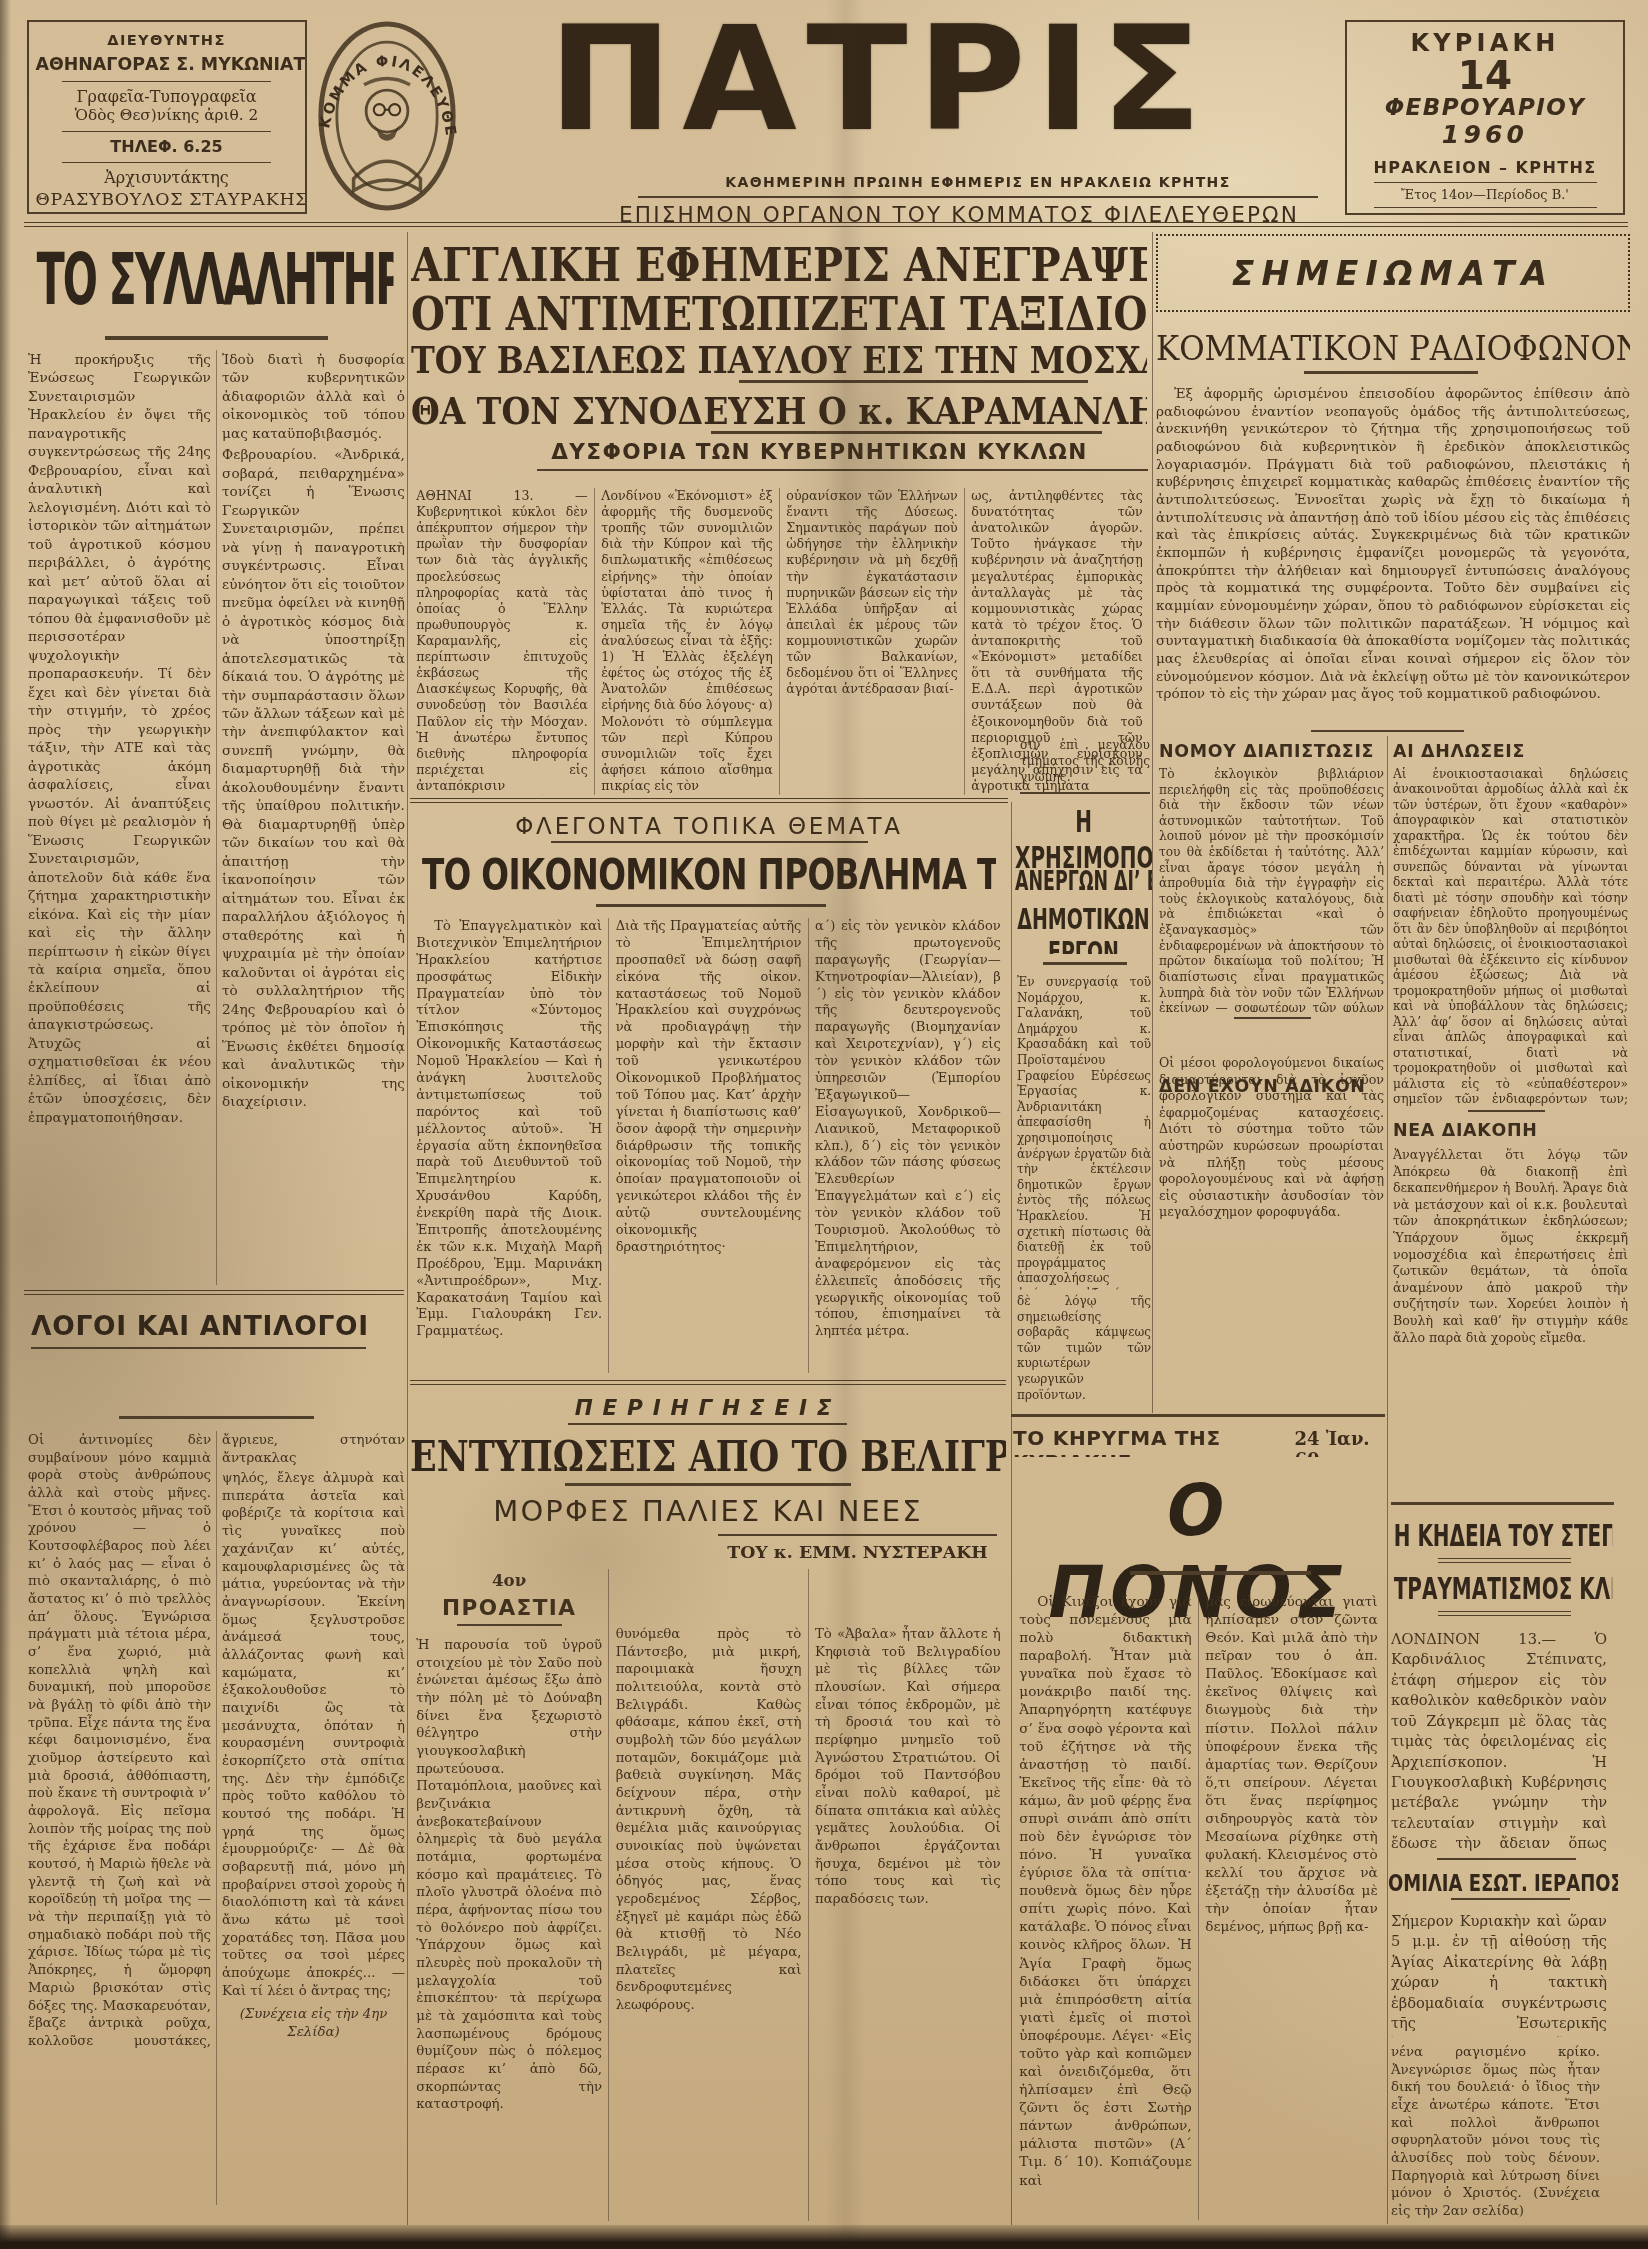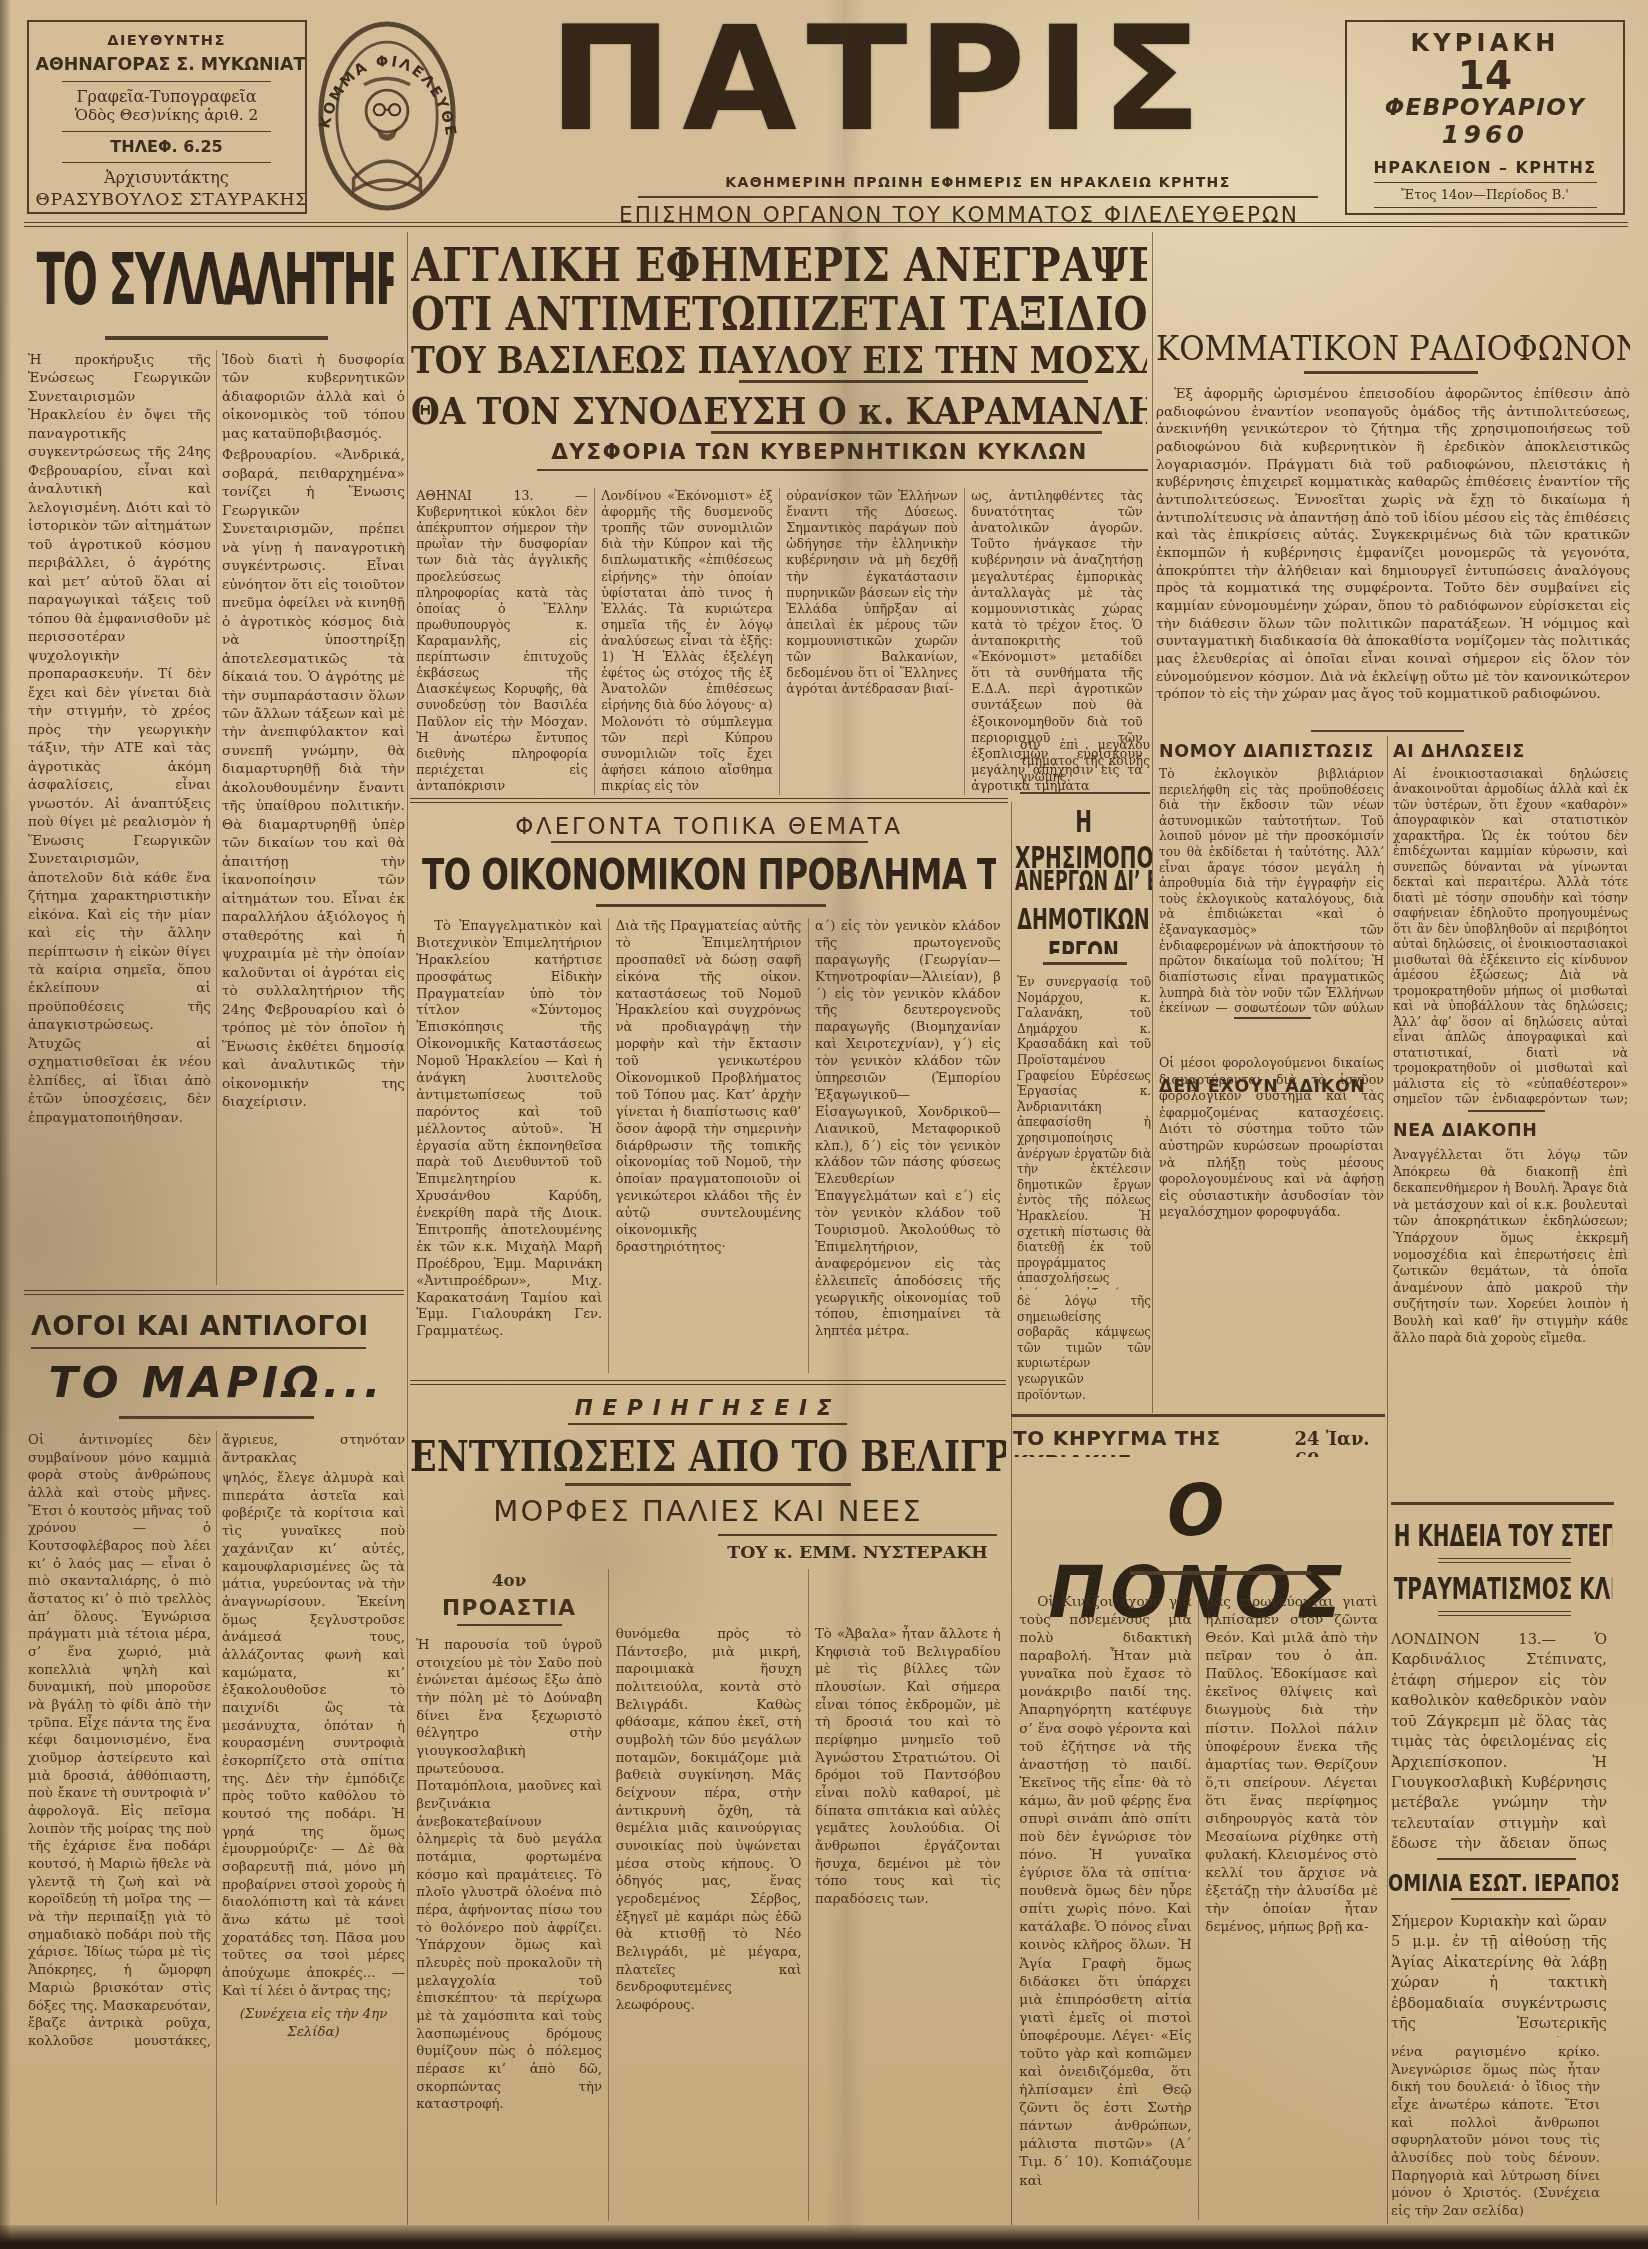--- a/index.html
+++ b/index.html
@@ -107,20 +107,23 @@
   <div class="abs sans ctr" style="left:488px;top:439px;width:663px;font-weight:bold;font-size:21.6px;letter-spacing:1.4px;color:#3c2d1c;">ΔΥΣΦΟΡΙΑ ΤΩΝ ΚΥΒΕΡΝΗΤΙΚΩΝ ΚΥΚΛΩΝ</div>
   <div class="abs rule" style="left:537px;top:469px;width:611px;height:2.1px;"></div>
 
   <div class="abs flexrow just body-t" style="left:410px;top:488px;width:739px;height:307px;font-size:12.6px;line-height:1.28;">
     <div class="fcol">ΑΘΗΝΑΙ 13. —Κυβερνητικοὶ κύκλοι δὲν ἀπέκρυπτον σήμερον τὴν πρωῒαν τὴν δυσφορίαν των διὰ τὰς ἀγγλικῆς προελεύσεως πληροφορίας κατὰ τὰς ὁποίας ὁ Ἕλλην πρωθυπουργὸς κ. Καραμανλῆς, εἰς περίπτωσιν ἐπιτυχοῦς ἐκβάσεως τῆς Διασκέψεως Κορυφῆς, θὰ συνοδεύσῃ τὸν Βασιλέα Παῦλον εἰς τὴν Μόσχαν. Ἡ ἀνωτέρω ἔντυπος διεθνὴς πληροφορία περιέχεται εἰς ἀνταπόκρισιν δημοσιευομένην εἰς τὴν ἔγκυρον ἐπιθεώρησιν τοῦ</div>
     <div class="fcol">Λονδίνου «Ἐκόνομιστ» ἐξ ἀφορμῆς τῆς δυσμενοῦς τροπῆς τῶν συνομιλιῶν διὰ τὴν Κύπρον καὶ τῆς διπλωματικῆς «ἐπιθέσεως εἰρήνης» τὴν ὁποίαν ὑφίσταται ἀπὸ τινος ἡ Ἑλλάς. Τὰ κυριώτερα σημεῖα τῆς ἐν λόγῳ ἀναλύσεως εἶναι τὰ ἑξῆς: 1) Ἡ Ἑλλὰς ἐξελέγη ἐφέτος ὡς στόχος τῆς ἐξ Ἀνατολῶν ἐπιθέσεως εἰρήνης διὰ δύο λόγους· α) Μολονότι τὸ σύμπλεγμα τῶν περὶ Κύπρου συνομιλιῶν τοῖς ἔχει ἀφήσει κάποιο αἴσθημα πικρίας εἰς τὸν</div>
     <div class="fcol">οὐρανίσκον τῶν Ἑλλήνων ἔναντι τῆς Δύσεως. Σημαντικὸς παράγων ποὺ ὡδήγησε τὴν ἑλληνικὴν κυβέρνησιν νὰ μὴ δεχθῇ τὴν ἐγκατάστασιν πυρηνικῶν βάσεων εἰς τὴν Ἑλλάδα ὑπῆρξαν αἱ ἀπειλαὶ ἐκ μέρους τῶν κομμουνιστικῶν χωρῶν τῶν Βαλκανίων, δεδομένου ὅτι οἱ Ἕλληνες ἀγρόται ἀντέδρασαν βιαί-</div>
     <div class="fcol">ως, ἀντιληφθέντες τὰς δυνατότητας τῶν ἀνατολικῶν ἀγορῶν. Τοῦτο ἠνάγκασε τὴν κυβέρνησιν νὰ ἀναζητήσῃ μεγαλυτέρας ἐμπορικὰς ἀνταλλαγὰς μὲ τὰς κομμουνιστικὰς χώρας κατὰ τὸ τρέχον ἔτος. Ὁ ἀνταποκριτὴς τοῦ «Ἐκόνομιστ» μεταδίδει ὅτι τὰ συνθήματα τῆς Ε.Δ.Α. περὶ ἀγροτικῶν συντάξεων ποὺ θὰ ἐξοικονομηθοῦν διὰ τοῦ περιορισμοῦ τῶν ἐξοπλισμῶν εὑρίσκουν μεγάλην ἀπήχησιν εἰς τὰ ἀγροτικὰ τμήματα</div>
   </div>
 
+  <div class="abs" style="left:1156px;top:234px;width:474px;height:78px;border:2.8px dotted #42331f;display:flex;align-items:center;justify-content:center;">
+    <div class="sans" style="font-weight:bold;font-style:italic;font-size:33px;letter-spacing:7px;color:#3a2c1b;">ΣΗΜΕΙΩΜΑΤΑ</div>
+  </div>
   <div class="abs hl ctr" style="left:1156px;top:328px;width:474px;font-size:31px;font-weight:normal;transform:scaleY(1.1);transform-origin:top;color:#38291a;">ΚΟΜΜΑΤΙΚΟΝ ΡΑΔΙΟΦΩΝΟΝ</div>
   <div class="abs rule" style="left:1304px;top:371px;width:174px;height:2.8px;"></div>
   <div class="abs just body-t indent" style="left:1156px;top:385px;width:474px;height:340px;font-size:13.6px;line-height:1.3;">Ἐξ ἀφορμῆς ὡρισμένου ἐπεισοδίου ἀφορῶντος ἐπίθεσιν ἀπὸ ραδιοφώνου ἐναντίον νεοπαγοῦς ὁμάδος τῆς ἀντιπολιτεύσεως, ἀνεκινήθη γενικώτερον τὸ ζήτημα τῆς χρησιμοποιήσεως τοῦ ραδιοφώνου διὰ κυβερνητικὸν ἢ ἐρεδικὸν ἀποκλειστικῶς λογαριασμόν. Πράγματι διὰ τοῦ ραδιοφώνου, πλειστάκις ἡ κυβέρνησις ἐπιχειρεῖ κομματικὰς καθαρῶς ἐπιθέσεις ἐναντίον τῆς ἀντιπολιτεύσεως. Ἐννοεῖται χωρὶς νὰ ἔχῃ τὸ δικαίωμα ἡ ἀντιπολίτευσις νὰ ἀπαντήσῃ ἀπὸ τοῦ ἰδίου μέσου εἰς τὰς ἐπιθέσεις καὶ τὰς ἐπικρίσεις αὐτάς. Συγκεκριμένως διὰ τῶν κρατικῶν ἐκπομπῶν ἡ κυβέρνησις ἐμφανίζει μονομερῶς τὰ γεγονότα, ἀποκρύπτει τὴν ἀλήθειαν καὶ δημιουργεῖ ἐντυπώσεις ἀναλόγους πρὸς τὰ κομματικά της συμφέροντα. Τοῦτο δὲν συμβαίνει εἰς καμμίαν εὐνομουμένην χώραν, ὅπου τὸ ραδιόφωνον εὑρίσκεται εἰς τὴν διάθεσιν ὅλων τῶν πολιτικῶν παρατάξεων. Ἡ νόμιμος καὶ συνταγματικὴ διαδικασία θὰ ἀποκαθίστα νομίζομεν τὰς πολιτικάς μας ἐλευθερίας αἱ ὁποῖαι εἶναι κοιναὶ σήμερον εἰς ὅλον τὸν εὐνομούμενον κόσμον. Διὰ νὰ ἐκλείψῃ οὕτω μὲ τὸν κανονικώτερον τρόπον τὸ εἰς τὴν χώραν μας ἄγος τοῦ κομματικοῦ ραδιοφώνου.</div>
   <div class="abs rule" style="left:1311px;top:730px;width:153px;height:2.1px;"></div>
 
   <div class="abs sans" style="left:1159px;top:741px;width:225px;font-weight:bold;font-size:17.4px;letter-spacing:0.7px;">ΝΟΜΟΥ ΔΙΑΠΙΣΤΩΣΙΣ</div>
   <div class="abs just body-t" style="left:1159px;top:767px;width:225px;height:245px;font-size:12.2px;line-height:1.28;">Τὸ ἐκλογικὸν βιβλιάριον περιελήφθη εἰς τὰς προϋποθέσεις διὰ τὴν ἔκδοσιν τῶν νέων ἀστυνομικῶν ταὐτοτήτων. Τοῦ λοιποῦ μόνον μὲ τὴν προσκόμισίν του θὰ ἐκδίδεται ἡ ταὐτότης. Ἀλλ’ εἶναι ἄραγε τόσον μεγάλη ἡ ἀπροθυμία διὰ τὴν ἐγγραφὴν εἰς τοὺς ἐκλογικοὺς καταλόγους, διὰ νὰ ἐπιδιώκεται «καὶ ὁ ἐξαναγκασμὸς» τῶν ἐνδιαφερομένων νὰ ἀποκτήσουν τὸ πρῶτον δικαίωμα τοῦ πολίτου; Ἡ διαπίστωσις εἶναι πραγματικῶς λυπηρὰ διὰ τὸν νοῦν τῶν Ἑλλήνων ἐκείνων — σοφωτέρων τῶν φύλων — ποὺ κατέχονται ἀκόμη ἀπὸ τὴν ἐκλογικὴν αὐτὴν ἀπροθυμίαν.</div>
   <div class="abs rule" style="left:1234px;top:1017px;width:77px;height:2.1px;"></div>
   <div class="abs sans" style="left:1159px;top:1028px;width:225px;font-weight:bold;font-size:17.4px;letter-spacing:0.7px;margin-top:48px;">ΔΕΝ ΕΧΟΥΝ ΑΔΙΚΟΝ</div>
   <div class="abs just body-t" style="left:1159px;top:1055px;width:225px;height:346px;font-size:12.6px;line-height:1.32;">Οἱ μέσοι φορολογούμενοι δικαίως διαμαρτύρονται διὰ τὸ ἰσχῦον φορολογικὸν σύστημα καὶ τὰς ἐφαρμοζομένας κατασχέσεις. Διότι τὸ σύστημα τοῦτο τῶν αὐστηρῶν κυρώσεων προωρίσται νὰ πλήξῃ τοὺς μέσους φορολογουμένους καὶ νὰ ἀφήσῃ εἰς οὐσιαστικὴν ἀσυδοσίαν τὸν μεγαλόσχημον φοροφυγάδα.</div>
@@ -154,21 +157,20 @@
   <div class="abs rule" style="left:1043px;top:962px;width:84px;height:2.8px;"></div>
   <div class="abs just body-t" style="left:1017px;top:975px;width:134px;height:315px;font-size:12px;line-height:1.3;">Ἐν συνεργασίᾳ τοῦ Νομάρχου, κ. Γαλανάκη, τοῦ Δημάρχου κ. Κρασαδάκη καὶ τοῦ Προϊσταμένου Γραφείου Εὑρέσεως Ἐργασίας κ. Ἀνδριανιτάκη ἀπεφασίσθη ἡ χρησιμοποίησις ἀνέργων ἐργατῶν διὰ τὴν ἐκτέλεσιν δημοτικῶν ἔργων ἐντὸς τῆς πόλεως Ἡρακλείου. Ἡ σχετικὴ πίστωσις θὰ διατεθῇ ἐκ τοῦ προγράμματος ἀπασχολήσεως ἀνέργων, ηὐξημένη</div>
   <div class="abs just body-t" style="left:1017px;top:1294px;width:134px;height:112px;font-size:12px;line-height:1.3;">
     <span>δὲ λόγῳ τῆς σημειωθείσης σοβαρᾶς κάμψεως τῶν τιμῶν τῶν κυριωτέρων γεωργικῶν προϊόντων.</span>
     
   </div>
 
   <div class="abs drule" style="left:24.4px;top:1290px;width:380px;"></div>
   <div class="abs sans" style="left:31px;top:1310px;width:335px;font-weight:bold;font-size:26.5px;letter-spacing:0.7px;
               border-bottom:2.8px solid #4f3e29;padding-bottom:5.6px;color:#34281b;white-space:nowrap;">ΛΟΓΟΙ ΚΑΙ ΑΝΤΙΛΟΓΟΙ</div>
-  <div class="abs sans ctr" style="left:28px;top:1357px;width:377px;font-weight:bold;font-style:italic;font-size:43px;letter-spacing:4.2px;color:#2f241a;">ΤΟ ΜΑΡΙΩ...</div>
   <div class="abs rule" style="left:119px;top:1416px;width:195px;height:2.8px;"></div>
   <div class="abs body-t cols2 just" style="left:28px;top:1431px;width:377px;height:774px;font-size:13.3px;line-height:1.33;">
     <span class="indent">Οἱ ἀντινομίες δὲν συμβαίνουν μόνο καμμιὰ φορὰ στοὺς ἀνθρώπους ἀλλὰ καὶ στοὺς μῆνες. Ἔτσι ὁ κουτσὸς μῆνας τοῦ χρόνου — ὁ Κουτσοφλέβαρος ποὺ λέει κι’ ὁ λαός μας — εἶναι ὁ πιὸ σκανταλιάρης, ὁ πιὸ ἄστατος κι’ ὁ πιὸ τρελλὸς ἀπ’ ὅλους. Ἐγνώρισα πράγματι μιὰ τέτοια μέρα, σ’ ἕνα χωριό, μιὰ κοπελλιὰ ψηλὴ καὶ δυναμική, ποὺ μποροῦσε νὰ βγάλῃ τὸ φίδι ἀπὸ τὴν τρῦπα. Εἶχε πάντα της ἕνα κέφι δαιμονισμένο, ἕνα χιοῦμορ ἀστείρευτο καὶ μιὰ δροσιά, ἀθθόπιαστη, ποὺ ἔκανε τὴ συντροφιὰ ν’ ἀφρολογᾶ. Εἰς πεῖσμα λοιπὸν τῆς μοίρας της ποὺ τῆς ἐχάρισε ἕνα ποδάρι κουτσό, ἡ Μαριὼ ἤθελε νὰ γλεντᾷ τὴ ζωὴ καὶ νὰ κοροϊδεύῃ τὴ μοῖρα της — νὰ τὴν περιπαίξῃ γιὰ τὸ σημαδιακὸ ποδάρι ποὺ τῆς χάρισε. Ἰδίως τώρα μὲ τὶς Ἀπόκρηες, ἡ ὤμορφη Μαριὼ βρισκόταν στὶς δόξες της. Μασκαρευόταν, ἔβαζε ἀντρικὰ ροῦχα, κολλοῦσε μουστάκες, ἄγριευε, στηνόταν ἄντρακλας</span>
     <span style="display:block;margin-top:2.8px;">ψηλός, ἔλεγε ἁλμυρὰ καὶ πιπεράτα ἀστεῖα καὶ φοβέριζε τὰ κορίτσια καὶ τὶς γυναῖκες ποὺ χαχάνιζαν κι’ αὐτές, καμουφλαρισμένες ὣς τὰ μάτια, γυρεύοντας νὰ τὴν ἀναγνωρίσουν. Ἐκείνη ὅμως ξεγλυστροῦσε ἀνάμεσά τους, ἀλλάζοντας φωνὴ καὶ καμώματα, κι’ ἐξακολουθοῦσε τὸ παιχνίδι ὣς τὰ μεσάνυχτα, ὁπόταν ἡ κουρασμένη συντροφιὰ ἐσκορπίζετο στὰ σπίτια της. Δὲν τὴν ἐμπόδιζε πρὸς τοῦτο καθόλου τὸ κουτσό της ποδάρι. Ἡ γρηά της ὅμως ἐμουρμούριζε· — Δὲ θὰ σοβαρευτῇ πιά, μόνο μὴ προβαίρνει στσοὶ χοροὺς ἡ διαολόπιστη καὶ τὰ κάνει ἄνω κάτω μὲ τσοὶ χορατάδες τση. Πᾶσα μου τοῦτες σα τσοὶ μέρες ἀπούχωμε ἀποκρές... — Καὶ τί λέει ὁ ἄντρας της;</span>
     <span class="ctr" style="display:block;font-style:italic;margin-top:5.6px;">(Συνέχεια εἰς τὴν 4ην Σελίδα)</span>
   </div>
 
   <div class="abs drule" style="left:410px;top:1380px;width:596px;"></div>
   <div class="abs sans ctr" style="left:410px;top:1395px;width:596px;font-weight:bold;font-style:italic;font-size:21.6px;letter-spacing:9.8px;color:#3a2c1b;">ΠΕΡΙΗΓΗΣΕΙΣ</div>
   <div class="abs rule" style="left:568px;top:1423px;width:279px;height:2.1px;"></div>

